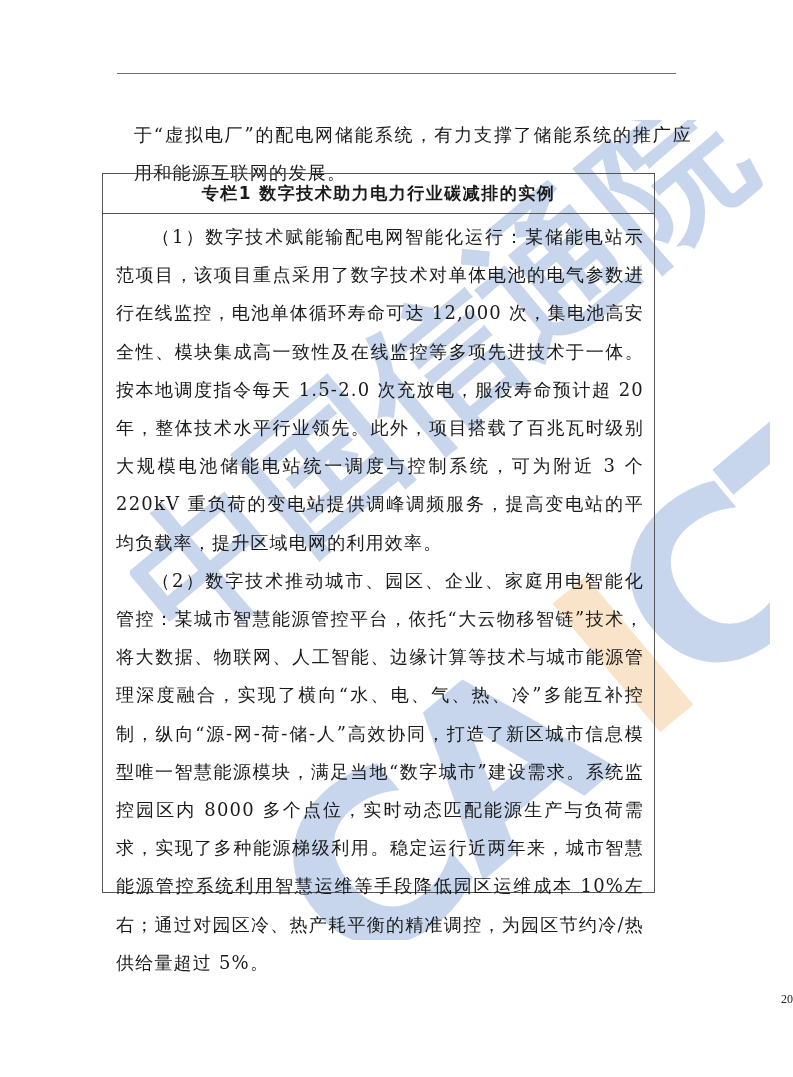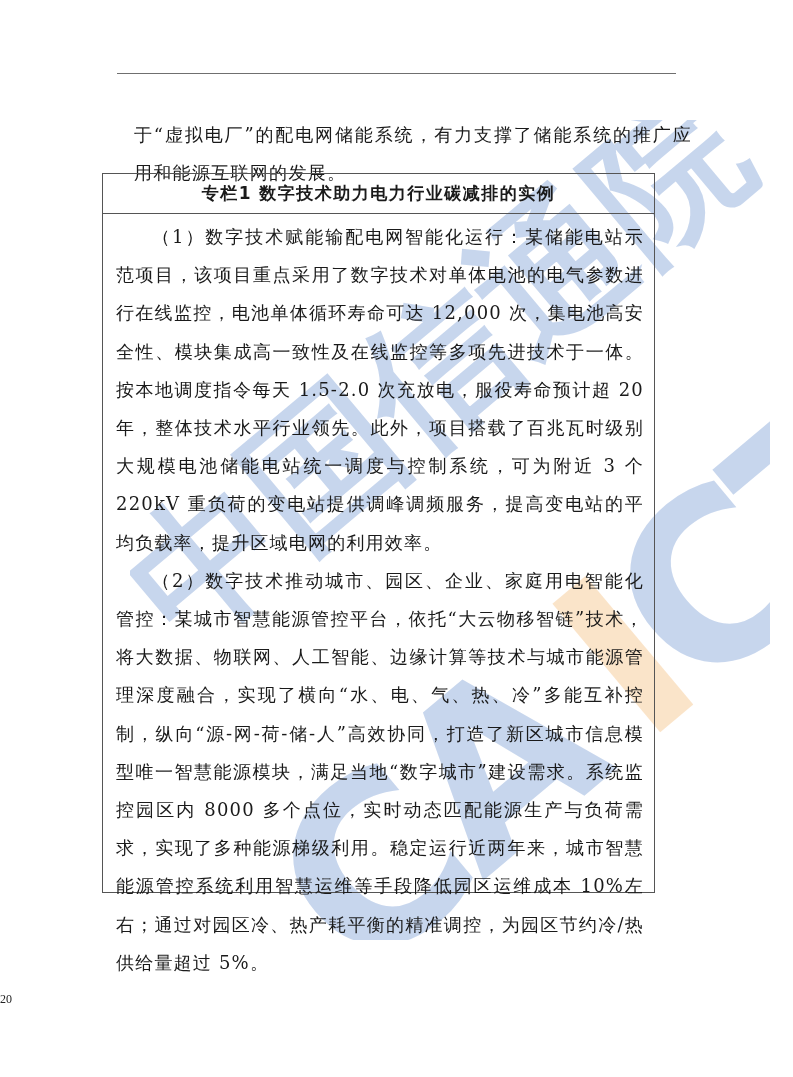--- a/index.html
+++ b/index.html
@@ -80,21 +80,21 @@
       line-height: 38.2px;
       letter-spacing: 1.2px;
       text-indent: 36px;
       text-align: justify;
     }
     .page-number {
       position: absolute;
       left: 0;
       width: 793px;
       top: 992px;
-      text-align: left;
+      text-align: right;
       font-size: 12px;
       color: #222;
       font-family: "Liberation Serif", serif;
     }
     
     .watermark {
       position: absolute;
       left: 130px;
       top: 120px;
       width: 640px;

